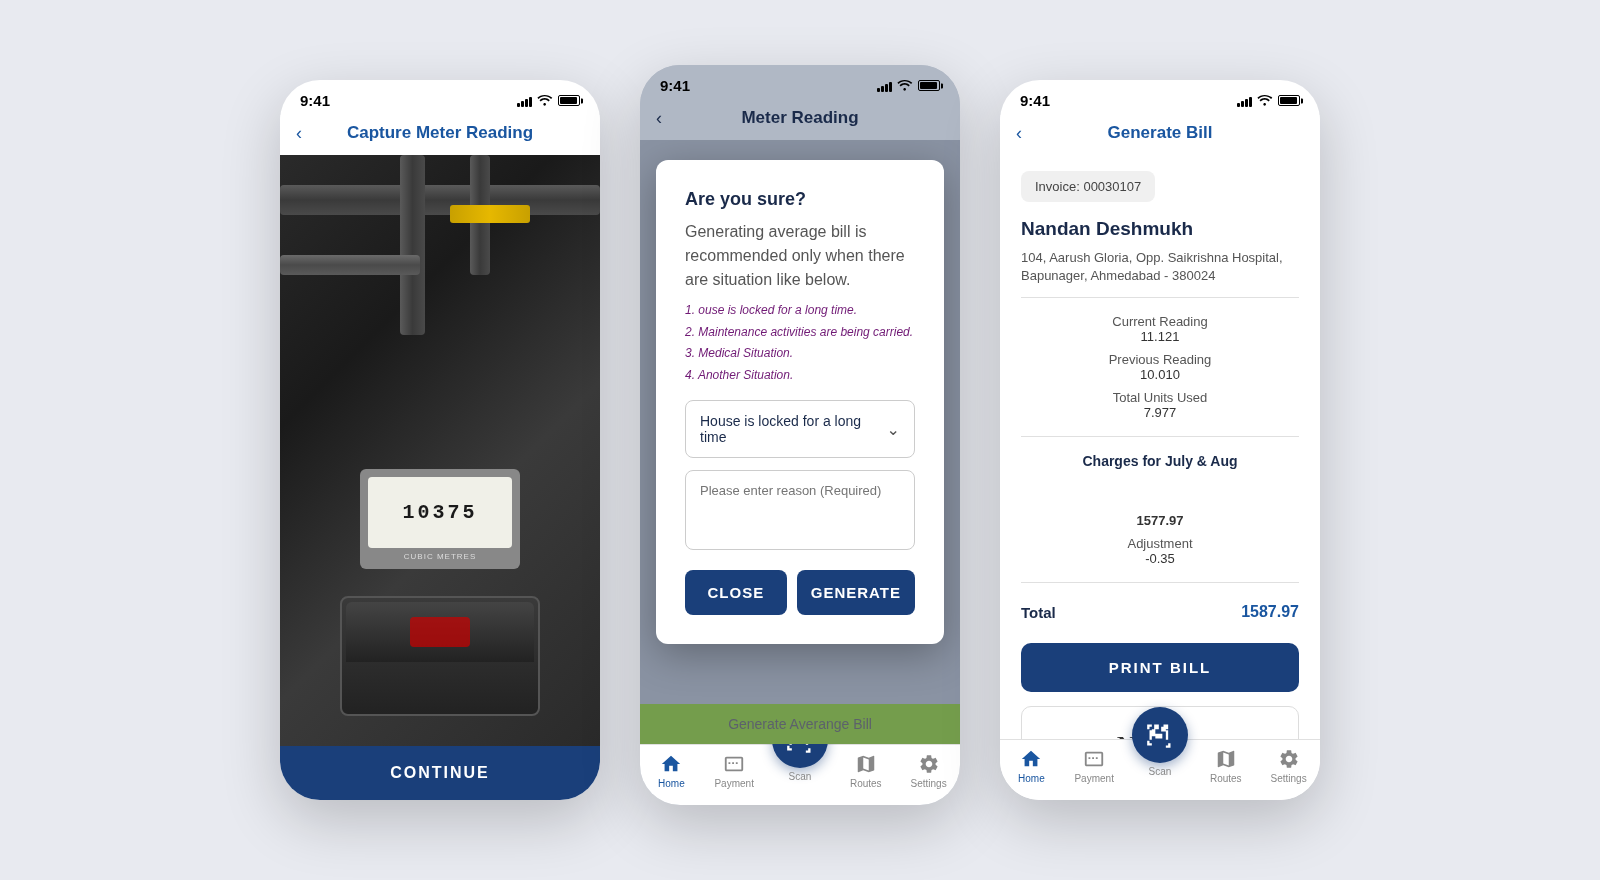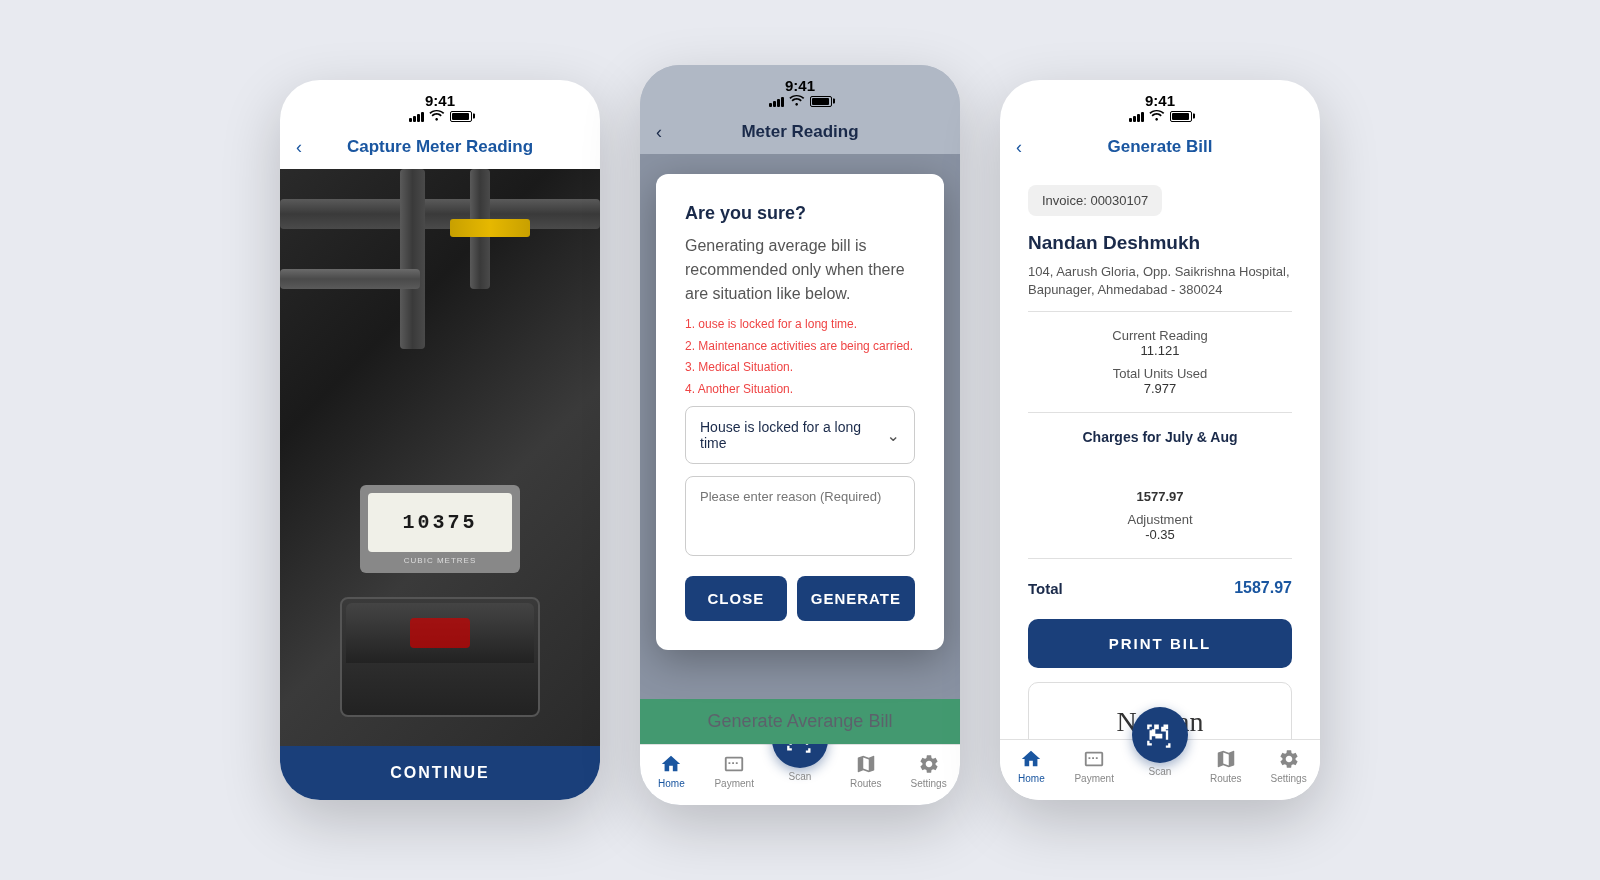--- a/index.html
+++ b/index.html
@@ -29,26 +29,25 @@
 
     .phone.middle {
       background: #b0b8c5;
       height: 740px;
       margin-top: -10px;
     }
 
     
     .status-bar {
       display: flex;
-      justify-content: flex-end;
+      justify-content: space-between;
       align-items: center;
       padding: 12px 20px 6px;
       background: transparent;
       flex-shrink: 0;
-      flex-direction: column;
     }
 
     .status-bar .time {
       font-size: 15px;
       font-weight: 600;
       color: #000;
     }
 
     .status-icons {
       display: flex;
@@ -175,21 +174,21 @@
       transform: translateX(-50%);
       width: 160px;
       background: #888;
       border-radius: 6px;
       padding: 8px;
     }
 
     .meter-display {
       background: #f0f0e8;
       border-radius: 4px;
-      padding: 18px 10px;
+      padding: 24px 10px;
       font-family: 'Courier New', monospace;
       font-size: 20px;
       font-weight: bold;
       color: #1a1a1a;
       text-align: center;
       letter-spacing: 3px;
     }
 
     .meter-label {
       text-align: center;
@@ -279,23 +278,24 @@
 
     .modal-desc {
       font-size: 16px;
       color: #555;
       margin-bottom: 8px;
       line-height: 1.5;
     }
 
     .modal-list {
       font-size: 12px;
-      color: #ef4444;
-      margin-bottom: 6px;
+      color: #701a75;
+      margin-bottom: 14px;
       line-height: 1.8;
+      font-style: italic;
     }
 
     .dropdown-select {
       width: 100%;
       border: 1.5px solid #ccc;
       border-radius: 8px;
       padding: 12px 14px;
       font-size: 14px;
       color: #1a2a4a;
       font-weight: 500;
@@ -360,24 +360,24 @@
     .screen2-bg {
       flex: 1;
       background: #b0b8c5;
       display: flex;
       flex-direction: column;
       justify-content: flex-end;
     }
 
     .generate-avg-label {
       text-align: center;
-      font-size: 18px;
+      font-size: 14px;
       color: #555;
       padding: 12px;
-      background: #22c55e;
+      background: #84cc16;
     }
 
     
     .bottom-nav {
       display: flex;
       justify-content: space-around;
       align-items: center;
       padding: 8px 0 16px;
       background: #fff;
       border-top: 1px solid #e0e0e0;
@@ -412,21 +412,21 @@
       justify-content: center;
       margin-top: -28px;
       box-shadow: 0 4px 12px rgba(26, 63, 122, 0.4);
       cursor: pointer;
     }
 
     
     .bill-content {
       flex: 1;
       overflow-y: auto;
-      padding: 16px 28px;
+      padding: 16px 21px;
       background: #fff;
     }
 
     .invoice-row {
       display: flex;
       gap: 10px;
       margin-bottom: 16px;
     }
 
     .invoice-badge {
@@ -750,20 +750,24 @@
       <div class="bill-address">104, Aarush Gloria, Opp. Saikrishna Hospital, Bapunager, Ahmedabad - 380024</div>
 
       <hr class="divider">
 
       
       <div class="bill-row">
         <span class="bill-row-label">Current Reading</span>
         <span class="bill-row-value">11.121</span>
       </div>
       <div class="bill-row">
+        <span class="bill-row-label">Previous Reading</span>
+        <span class="bill-row-value">10.010</span>
+      </div>
+      <div class="bill-row">
         <span class="bill-row-label">Total Units Used</span>
         <span class="bill-row-value">7.977</span>
       </div>
 
       <hr class="divider">
 
       
       <div class="bill-row">
         <span class="bill-row-label bold">Charges for July &amp; Aug</span>
         <span class="bill-row-value bold">1577.97</span>

